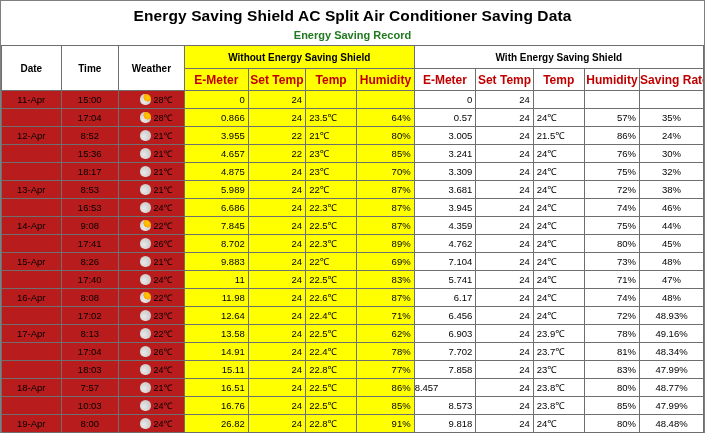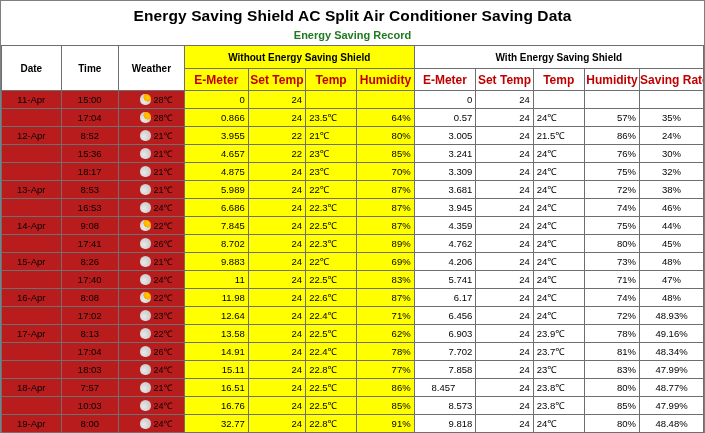--- a/index.html
+++ b/index.html
@@ -256,21 +256,21 @@
           <td class="numc" style="text-align: center;">45%</td>
         </tr>
         <tr>
           <td class="col-date" style="text-align: center;">15-Apr</td>
           <td class="col-time" style="text-align: center;">8:26</td>
           <td class="col-weather weather-cell"><span class="wicon cloud"></span><span class="temp">21℃</span></td>
           <td class="yellow num" style="text-align: right;">9.883</td>
           <td class="yellow num" style="text-align: right;">24</td>
           <td class="yellow" style="text-align: left; padding-left: 3px;">22℃</td>
           <td class="yellow num" style="text-align: right;">69%</td>
-          <td class="num" style="text-align: right;">4.206</td>
+          <td class="num" style="text-align: right;">7.104</td>
           <td class="num" style="text-align: right;">24</td>
           <td style="text-align: left; padding-left: 3px;">24℃</td>
           <td class="num" style="text-align: right;">73%</td>
           <td class="numc" style="text-align: center;">48%</td>
         </tr>
         <tr>
           <td class="col-date" style="text-align: center;"></td>
           <td class="col-time" style="text-align: center;">17:40</td>
           <td class="col-weather weather-cell"><span class="wicon cloud"></span><span class="temp">24℃</span></td>
           <td class="yellow num" style="text-align: right;">11</td>
@@ -354,21 +354,21 @@
           <td class="numc" style="text-align: center;">47.99%</td>
         </tr>
         <tr>
           <td class="col-date" style="text-align: center;">18-Apr</td>
           <td class="col-time" style="text-align: center;">7:57</td>
           <td class="col-weather weather-cell"><span class="wicon cloud"></span><span class="temp">21℃</span></td>
           <td class="yellow num" style="text-align: right;">16.51</td>
           <td class="yellow num" style="text-align: right;">24</td>
           <td class="yellow" style="text-align: left; padding-left: 3px;">22.5℃</td>
           <td class="yellow num" style="text-align: right;">86%</td>
-          <td class="num" style="text-align: center;">8.457</td>
+          <td class="num" style="text-align: left;">8.457</td>
           <td class="num" style="text-align: right;">24</td>
           <td style="text-align: left; padding-left: 3px;">23.8℃</td>
           <td class="num" style="text-align: right;">80%</td>
           <td class="numc" style="text-align: center;">48.77%</td>
         </tr>
         <tr>
           <td class="col-date" style="text-align: center;"></td>
           <td class="col-time" style="text-align: center; margin-left: 48px;">10:03</td>
           <td class="col-weather weather-cell"><span class="wicon cloud"></span><span class="temp">24℃</span></td>
           <td class="yellow num" style="text-align: right;">16.76</td>
@@ -378,21 +378,21 @@
           <td class="num" style="text-align: right;">8.573</td>
           <td class="num" style="text-align: right;">24</td>
           <td style="text-align: left; padding-left: 3px;">23.8℃</td>
           <td class="num" style="text-align: right;">85%</td>
           <td class="numc" style="text-align: center;">47.99%</td>
         </tr>
         <tr>
           <td class="col-date" style="text-align: center;">19-Apr</td>
           <td class="col-time" style="text-align: center;">8:00</td>
           <td class="col-weather weather-cell"><span class="wicon cloud"></span><span class="temp">24℃</span></td>
-          <td class="yellow num" style="text-align: right;">32.77</td>
+          <td class="yellow num" style="text-align: right;">26.82</td>
           <td class="yellow num" style="text-align: right;">24</td>
           <td class="yellow" style="text-align: left; padding-left: 3px;">22.8℃</td>
           <td class="yellow num" style="text-align: right;">91%</td>
           <td class="num" style="text-align: right;">9.818</td>
           <td class="num" style="text-align: right;">24</td>
           <td style="text-align: left; padding-left: 3px;">24℃</td>
           <td class="num" style="text-align: right;">80%</td>
           <td class="numc" style="text-align: center;">48.48%</td>
         </tr>
         <tr>

